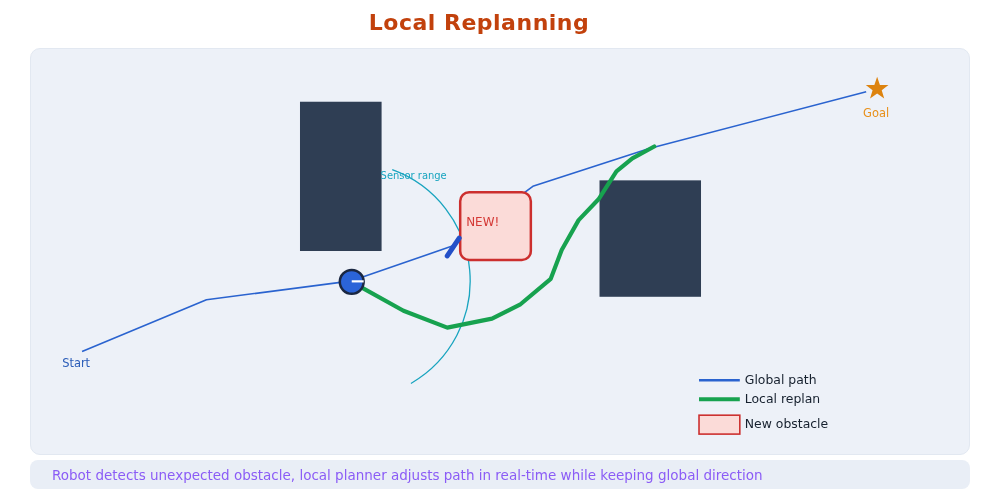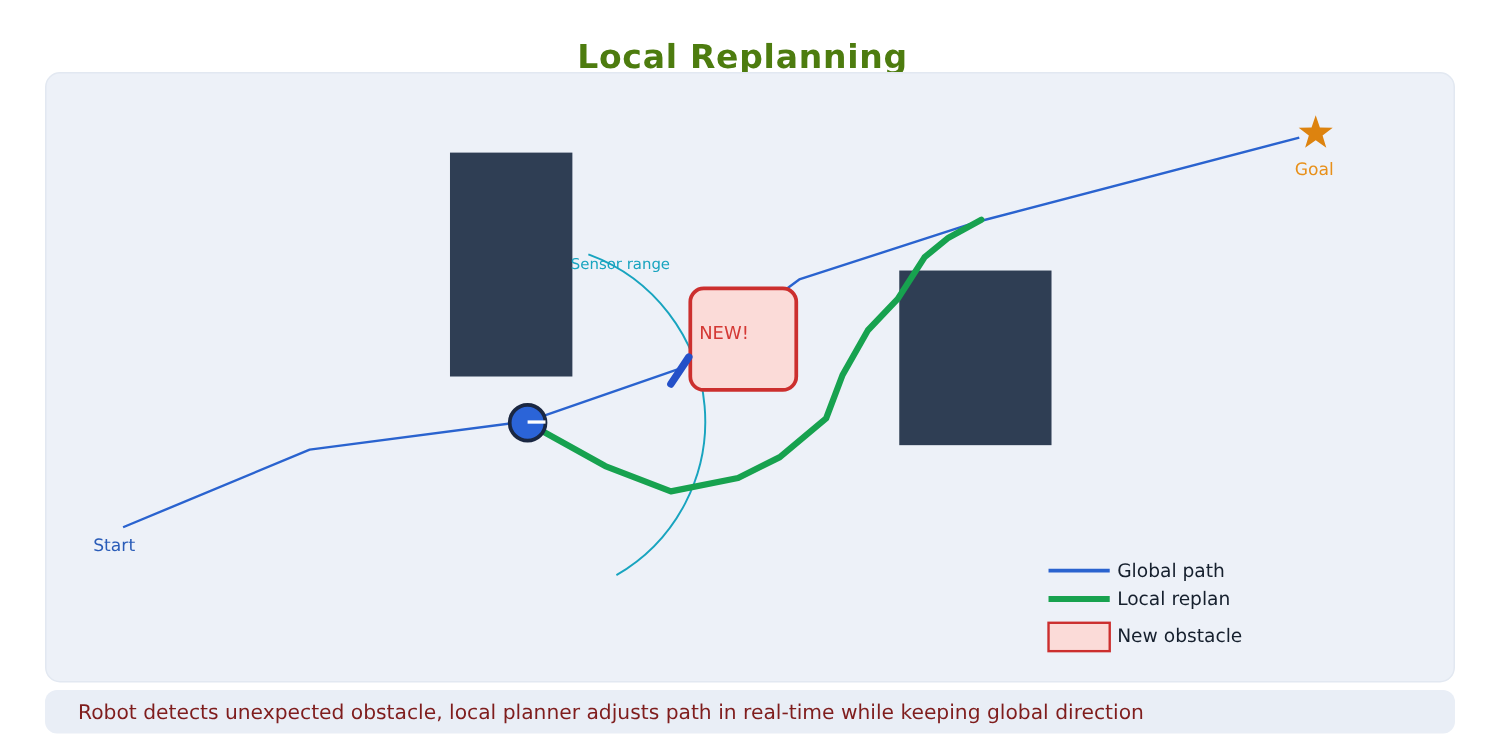--- a/index.html
+++ b/index.html
@@ -2,35 +2,35 @@
 <html><head>
 <meta charset="utf-8">
 <style>
   html,body{margin:0;padding:0;}
   body{
     width:1000px;height:500px;position:relative;overflow:hidden;
     background:#ffffff;
     font-family:"DejaVu Sans","Liberation Sans",sans-serif;
   }
   .page-title{
-    position:absolute;left:0;top:10px;width:958px;margin:16px;
+    position:absolute;left:0;top:10px;width:958px;margin:0;
     text-align:center;font-size:22px;font-weight:bold;
-    letter-spacing:0.5px;color:#4d7c0f;
+    letter-spacing:0.5px;color:#c2410c;
   }
   .canvas-panel{
     position:absolute;left:30px;top:48px;width:940px;height:407px;
     background:#edf1f8;border:1px solid #e2e8f1;border-radius:10px;
     box-sizing:border-box;
   }
   .canvas-panel svg{position:absolute;left:0;top:0;}
   .caption-bar{
     position:absolute;left:30px;top:460px;width:940px;height:29px;
     background:#e9eef6;border-radius:8px;box-sizing:border-box;
     display:flex;align-items:center;padding-left:22px;
-    font-size:13.5px;color:#7f1d1d;
+    font-size:13.5px;color:#8b5cf6;
   }
   text{font-family:"DejaVu Sans","Liberation Sans",sans-serif;}
 </style>
 </head>
 <body>
 
 <h1 class="page-title">Local Replanning</h1>
 
 <div class="canvas-panel">
   <svg width="938" height="405" viewBox="0 0 940 407">

